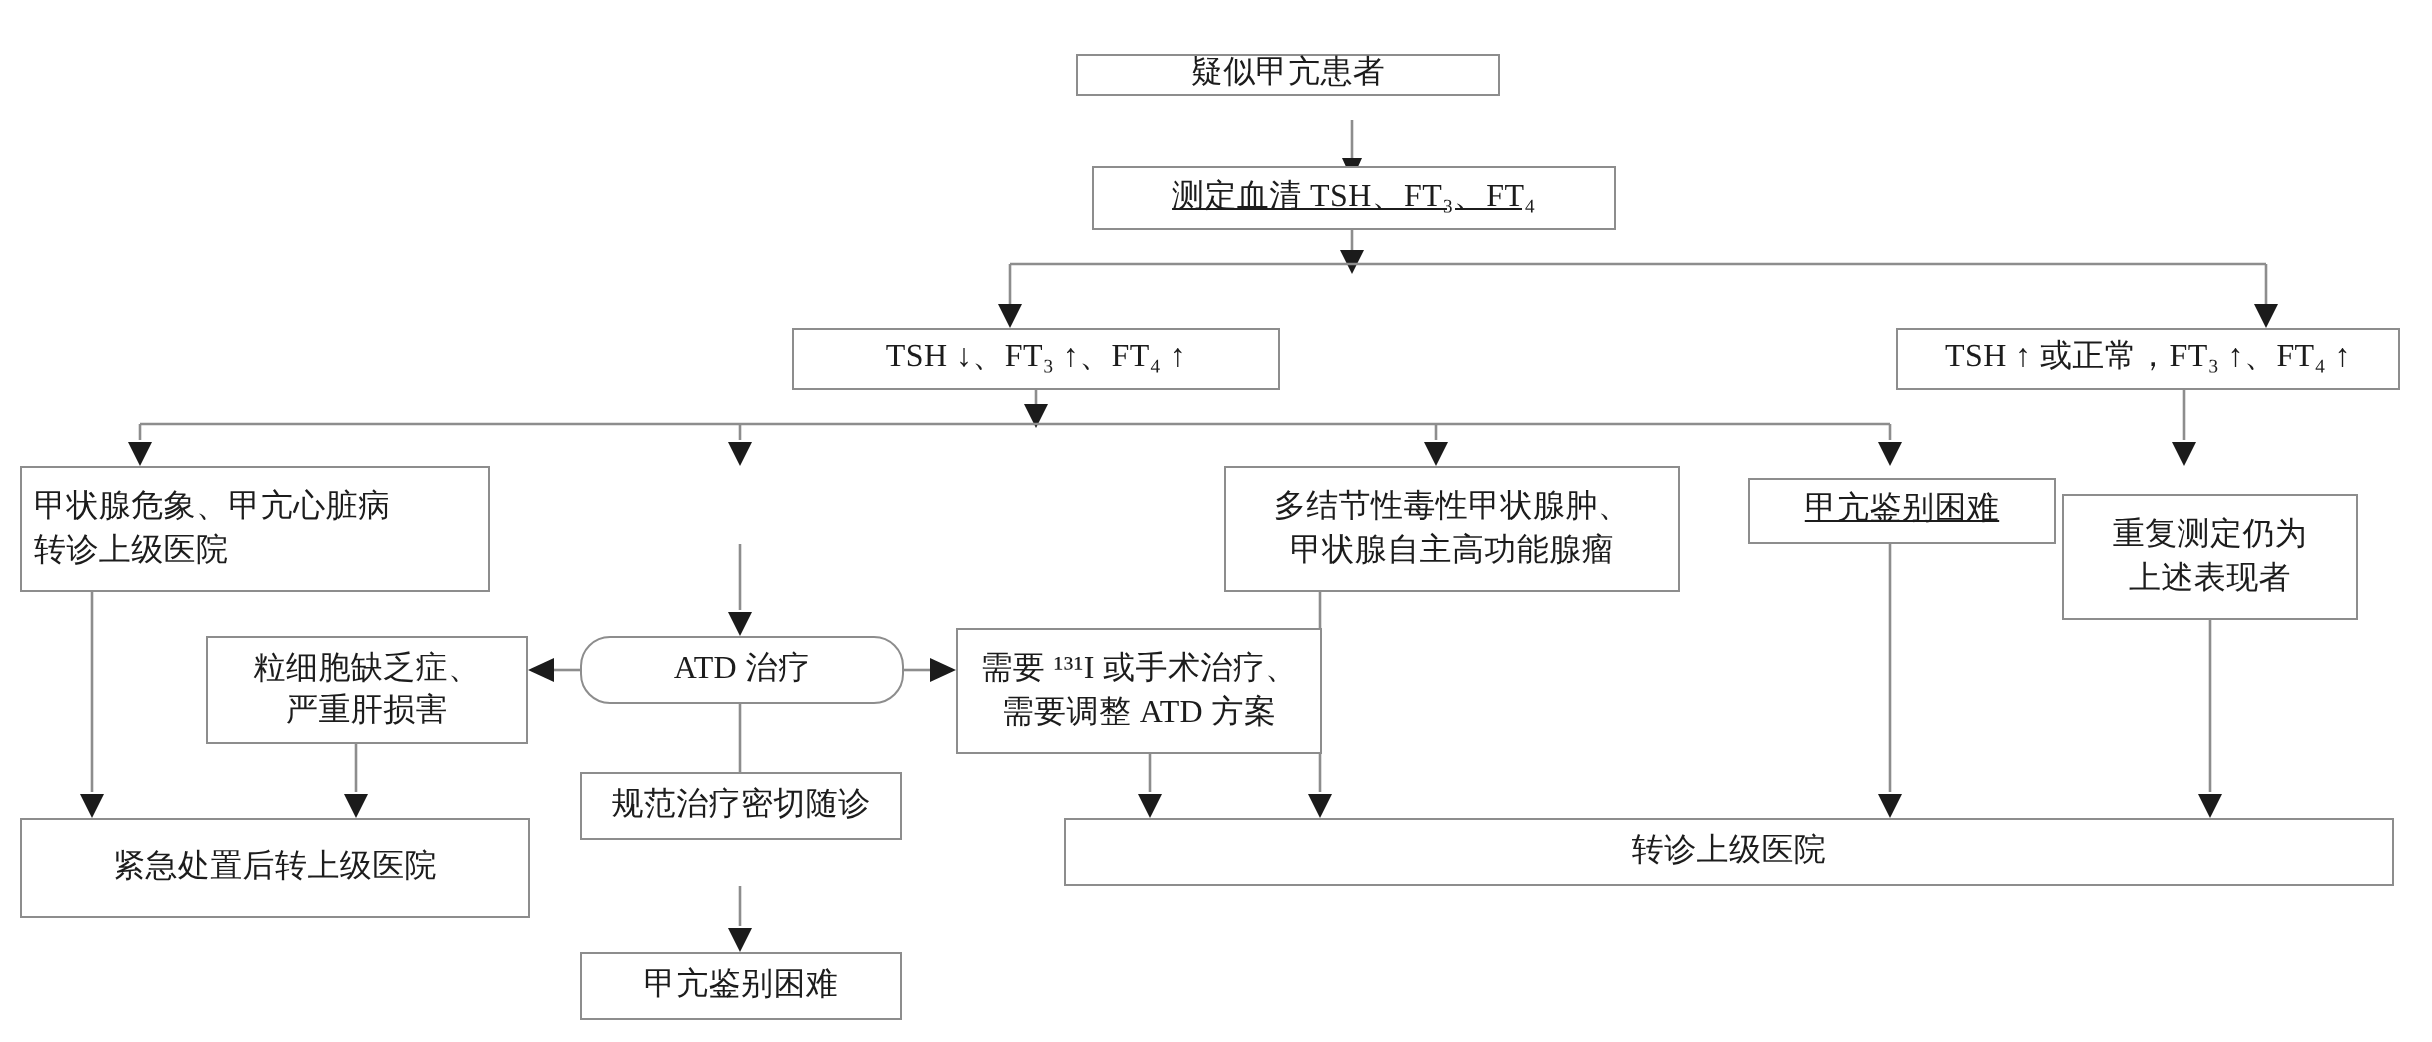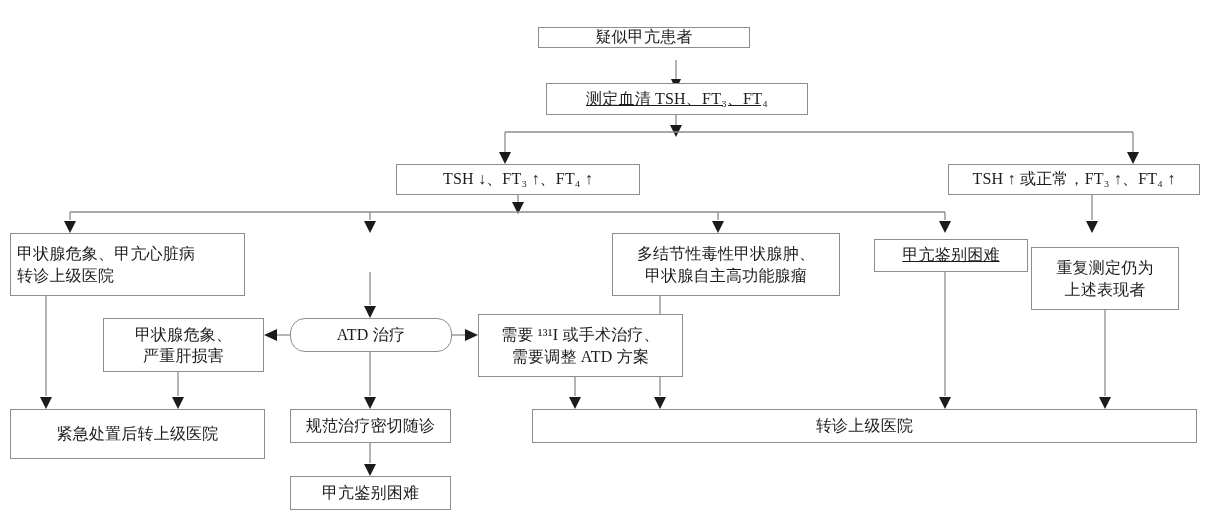--- a/index.html
+++ b/index.html
@@ -128,38 +128,38 @@
   <div class="node" style="left:874px;top:239px;width:154px;height:33px;text-decoration:underline;">
     <span>甲亢鉴别困难</span>
   </div>
 
   <div class="node two-line" style="left:1031px;top:233px;width:148px;height:63px;margin-top:14px;">
     <span>重复测定仍为
 上述表现者</span>
   </div>
 
   <div class="node two-line" style="left:103px;top:318px;width:161px;height:54px;">
-    <span>甲状腺危象、
+    <span>粒细胞缺乏症、
 严重肝损害</span>
   </div>
 
   <div class="node" style="left:290px;top:318px;width:162px;height:34px;border-radius:15px;">
     <span>ATD 治疗</span>
   </div>
 
-  <div class="node two-line" style="left:478px;top:314px;width:205px;height:63px;">
+  <div class="node two-line" style="left:478px;top:314px;width:183px;height:63px;">
     <span>需要 ¹³¹I 或手术治疗、
 需要调整 ATD 方案</span>
   </div>
 
   <div class="node" style="left:10px;top:409px;width:255px;height:50px;">
     <span>紧急处置后转上级医院</span>
   </div>
 
-  <div class="node" style="left:290px;top:409px;width:161px;height:34px;">
+  <div class="node" style="left:290px;top:386px;width:161px;height:34px;">
     <span>规范治疗密切随诊</span>
   </div>
 
   <div class="node" style="left:290px;top:476px;width:161px;height:34px;">
     <span>甲亢鉴别困难</span>
   </div>
 
   <div class="node" style="left:532px;top:409px;width:665px;height:34px;">
     <span>转诊上级医院</span>
   </div>

